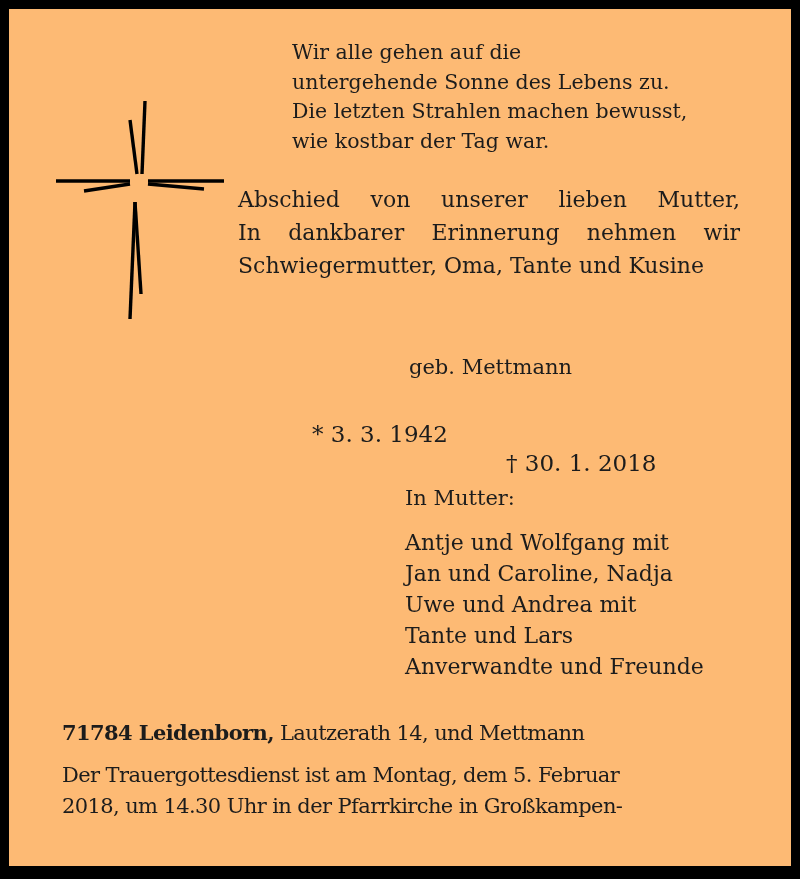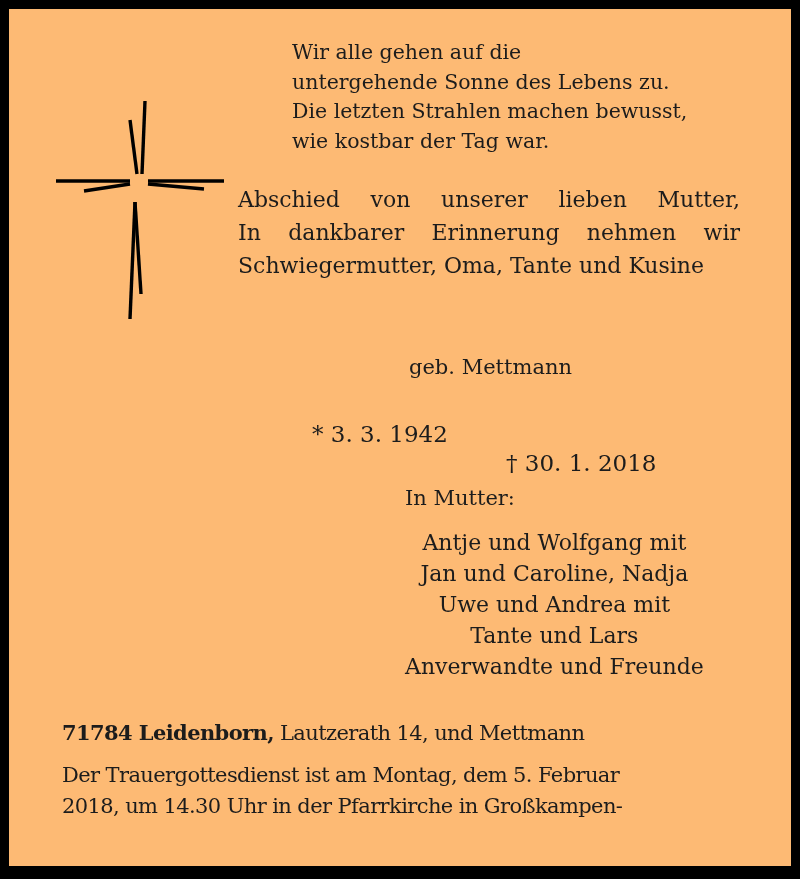--- a/index.html
+++ b/index.html
@@ -61,21 +61,21 @@
 
   <div class="maiden serif" style="left:400px;top:343px;">geb. Mettmann</div>
 
   <div class="dates serif" style="left:303px;top:409px;">
     <span>* 3. 3. 1942</span>
     <span class="death">† 30. 1. 2018</span>
   </div>
 
   <div class="love-label serif" style="left:396px;top:474px;">In Mutter:</div>
 
-  <div class="survivors serif" style="left:396px;top:518px;text-align:center;">
+  <div class="survivors serif" style="left:396px;top:518px;">
     <div>Antje und Wolfgang mit</div>
     <div>Jan und Caroline, Nadja</div>
     <div>Uwe und Andrea mit</div>
     <div>Tante und Lars</div>
     <div>Anverwandte und Freunde</div>
   </div>
 
   <div class="address serif" style="left:53px;top:709px;">
     <b>71784 Leidenborn,</b><span> Lautzerath 14, und Mettmann</span>
   </div>

